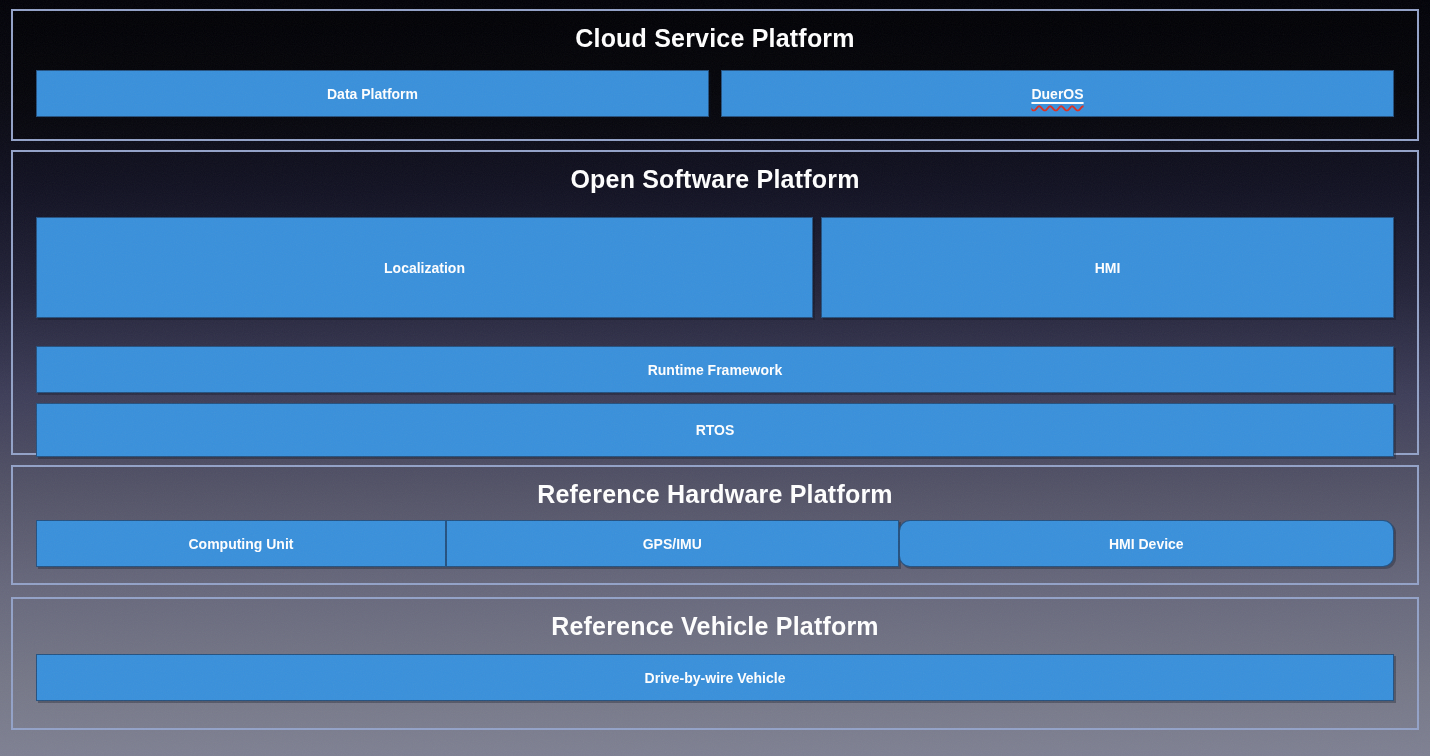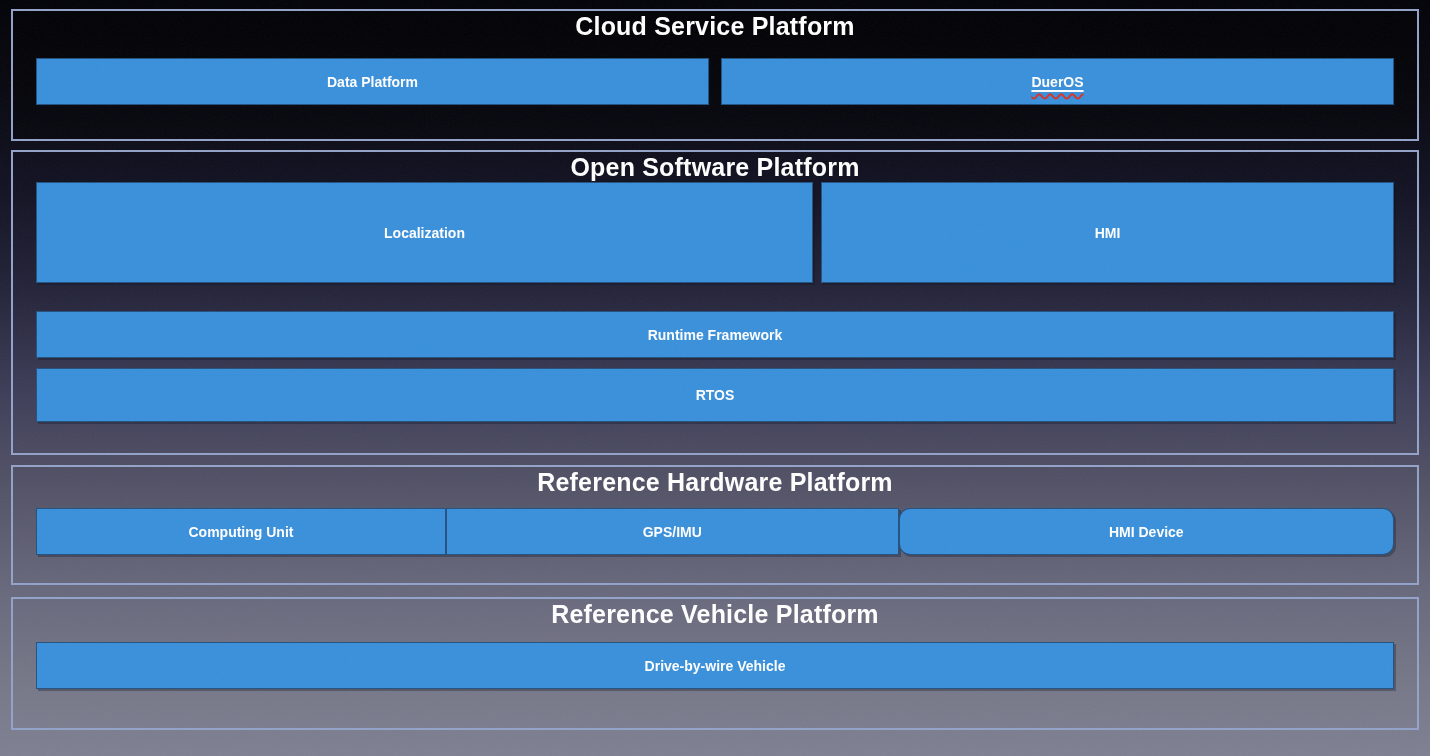--- a/index.html
+++ b/index.html
@@ -32,30 +32,30 @@
     border:2px solid var(--panel-border);
     padding:0 23px;
     position:relative;
   }
   .panel-cloud{height:132px;background:rgba(0,0,0,0.35);}
   .panel-soft{height:305px;margin-top:9px;}
   .panel-hw{height:120px;margin-top:10px;}
   .panel-veh{height:133px;margin-top:12px;}
 
   .panel-title{
-    margin:0;
+    margin:0;padding-top:12px;
     text-align:center;
     font-size:25px;line-height:30px;font-weight:700;
     color:var(--title-color);
     letter-spacing:.2px;
   }
 
   .row{display:flex;}
   .row-cloud{margin-top:17px;gap:12px;}
-  .row-soft {gap:8px;}
+  .row-soft {margin-top:23px;gap:8px;}
   .row-hw   {margin-top:11px;}
 
   .box{
     background:var(--blue);
     border:1px solid rgba(20,30,52,0.55);
     box-shadow:2px 2px 0 rgba(8,12,26,0.30);
     color:var(--block-text);
     font-weight:700;font-size:14px;
     display:flex;align-items:center;justify-content:center;
     text-align:center;

